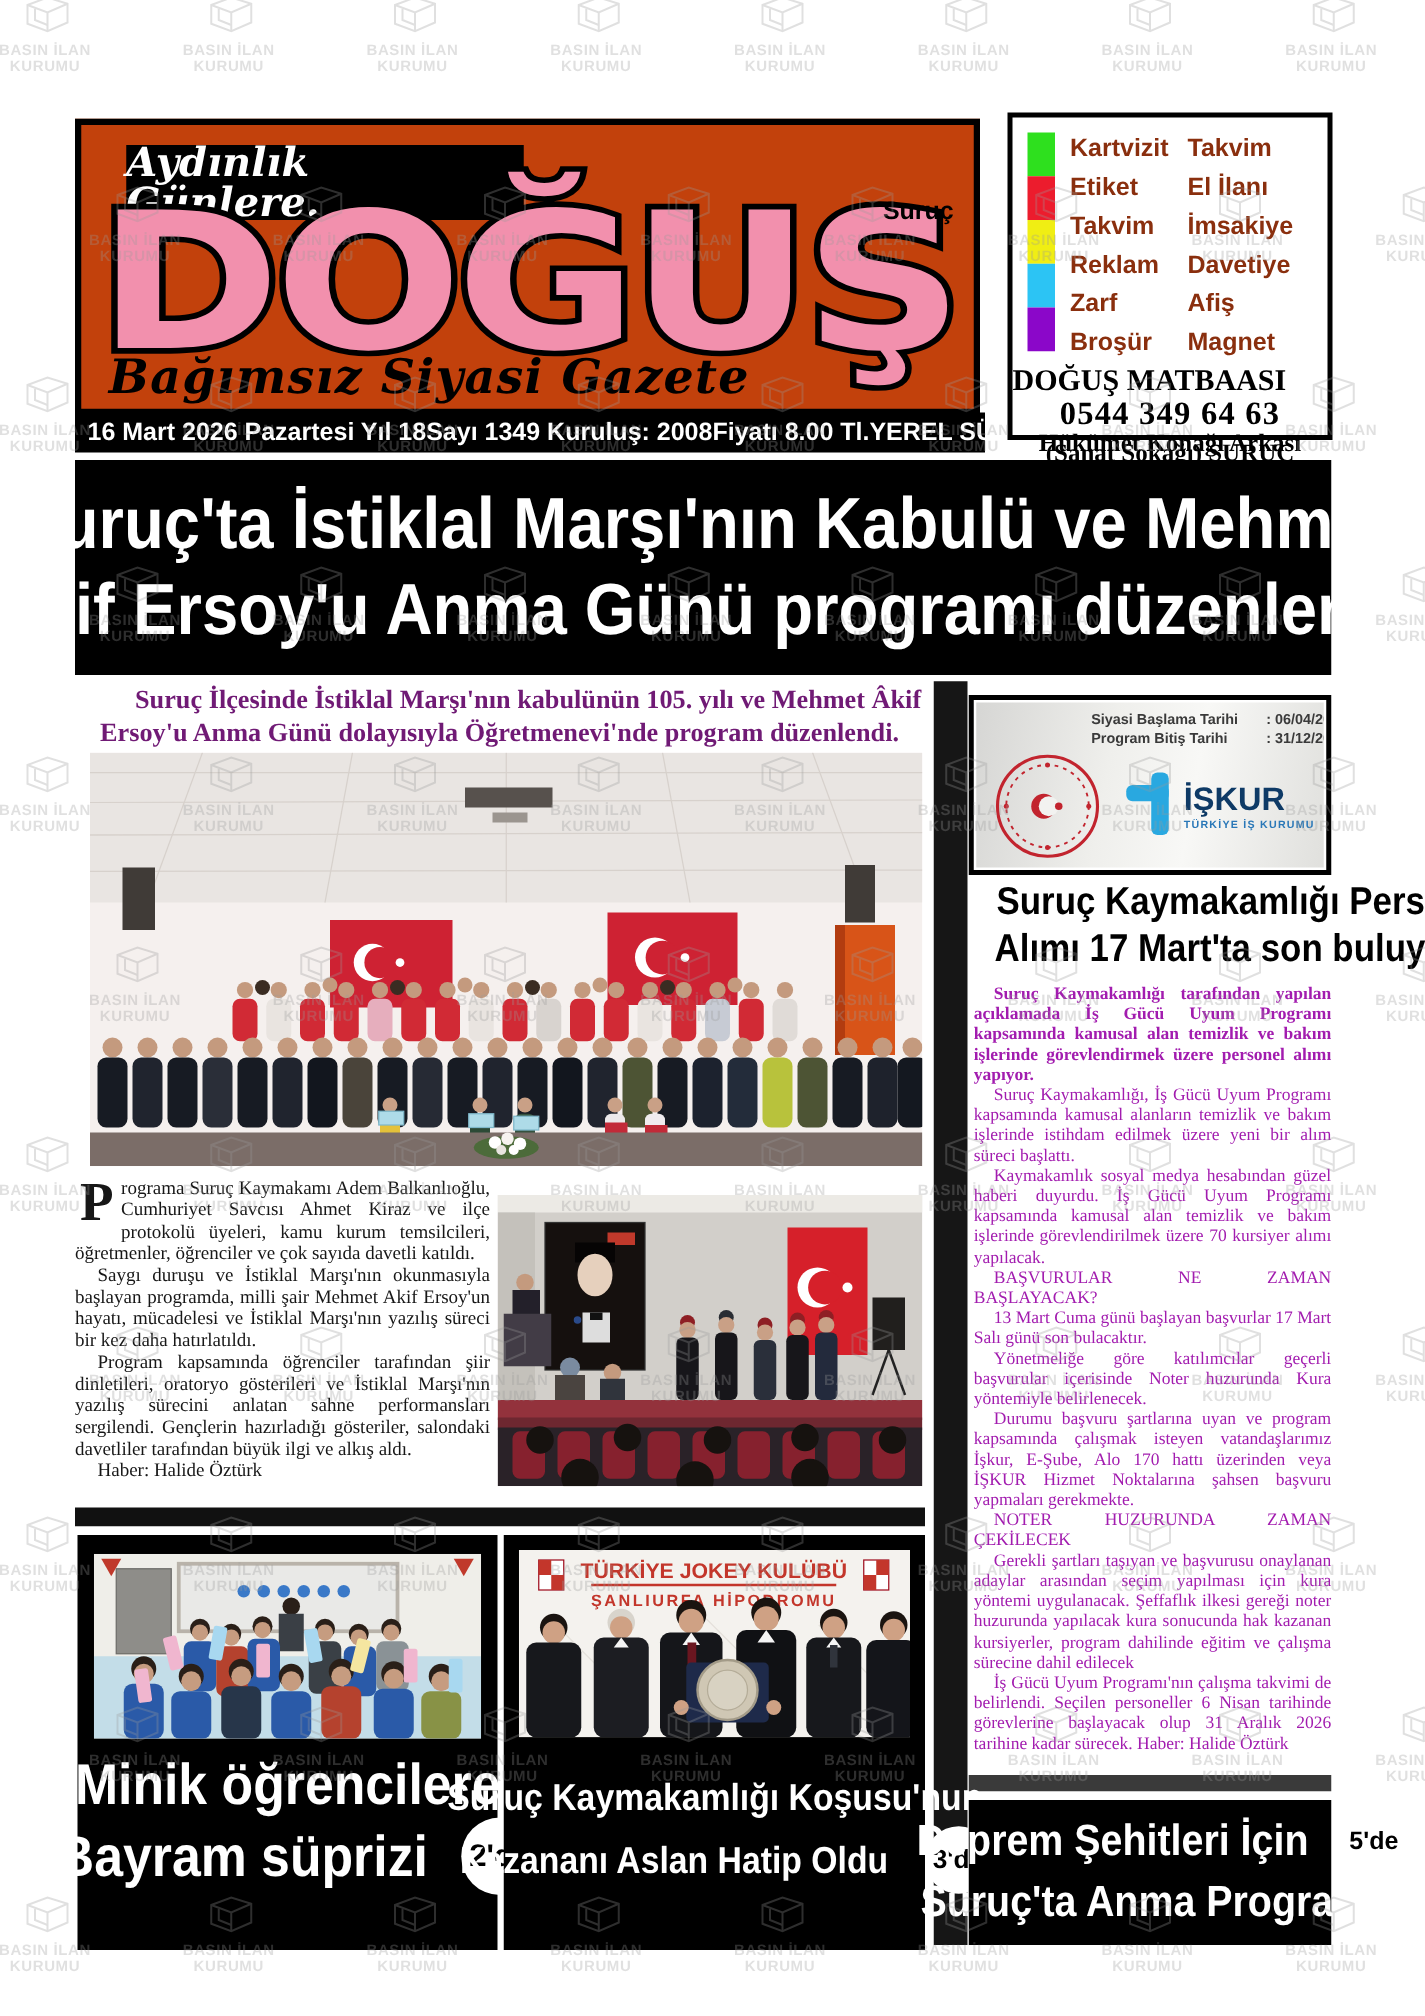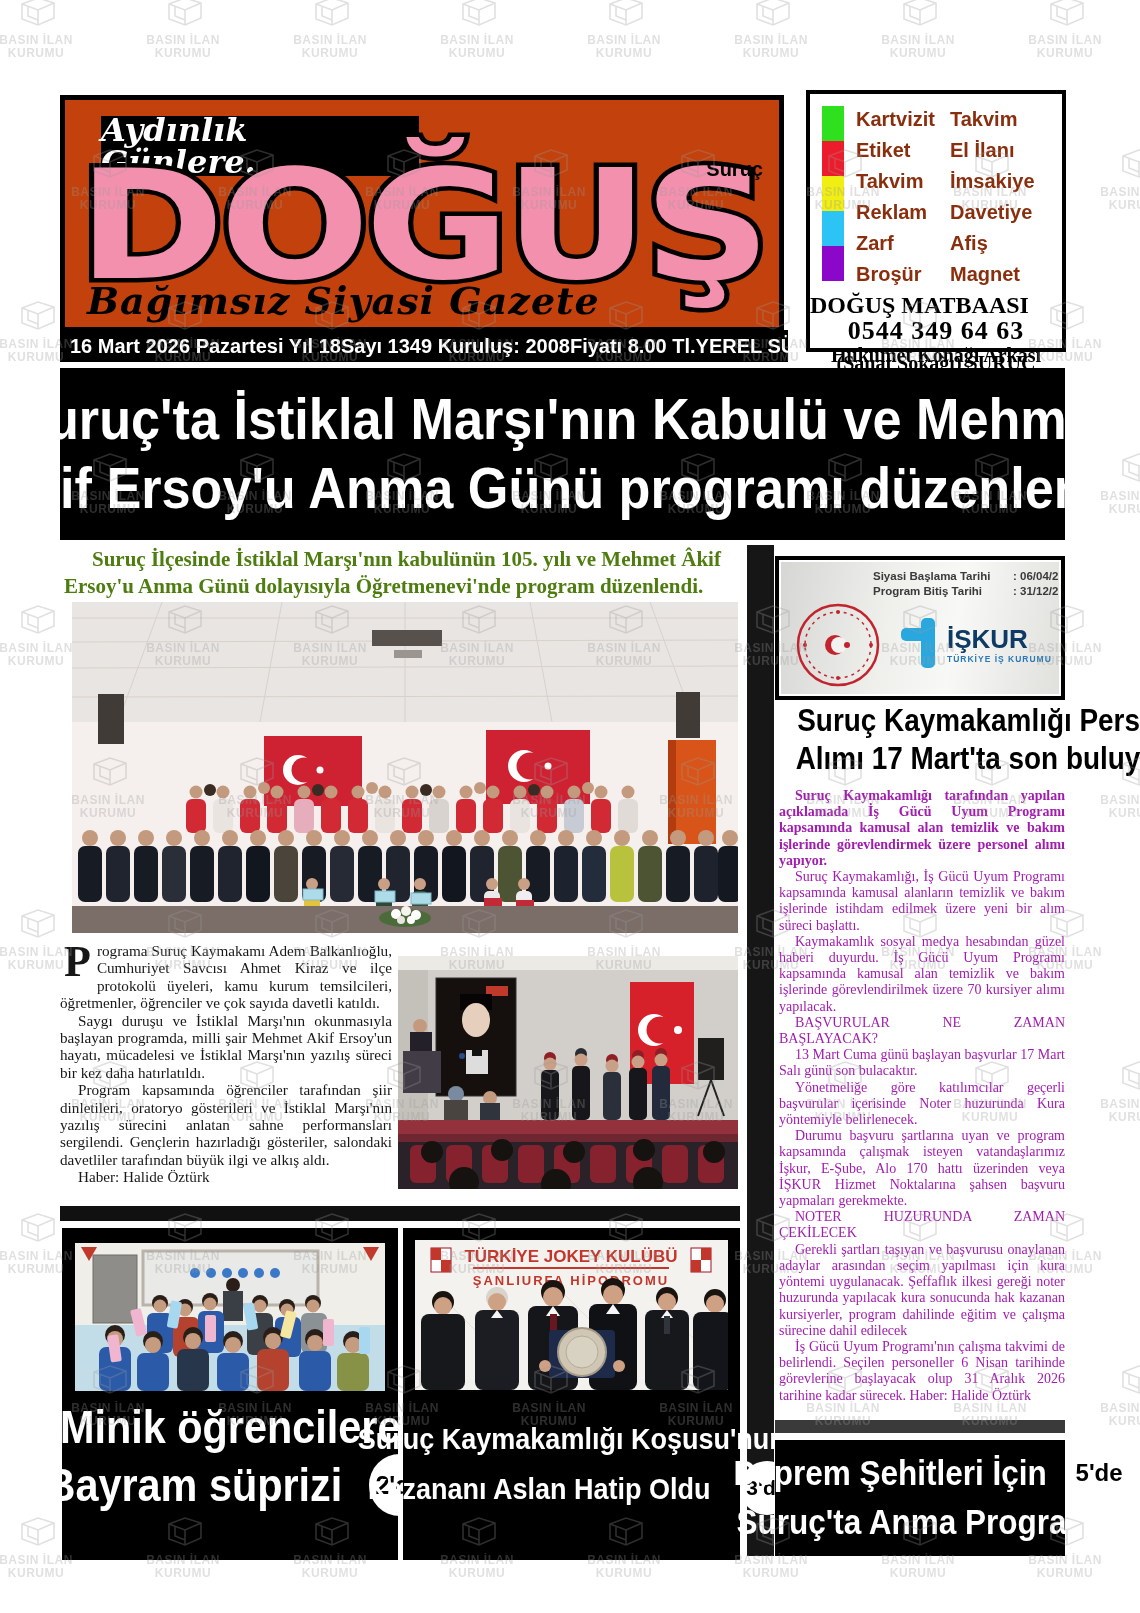--- a/index.html
+++ b/index.html
@@ -33,21 +33,21 @@
   #shop-addr2{left:0;top:258px;width:100%;text-align:center;font:bold 20px "Liberation Serif",serif}
   
   #dateline{left:60px;top:330px;width:728px;height:32px;background:#000;color:#fff;
             display:flex;align-items:center;justify-content:space-between;padding:0 10px;box-sizing:border-box;
             font:bold 20px "Liberation Sans",sans-serif;white-space:nowrap}
   
   #lead-headline{left:60px;top:368px;width:1005px;height:172px;background:#000;color:#fff;
                  display:flex;flex-direction:column;align-items:center;justify-content:center;gap:6px}
   #lead-headline .hl{font:bold 58px/1.08 "Liberation Sans",sans-serif;white-space:nowrap}
   
-  #lead-intro{left:64px;top:546px;width:676px;font:bold 21px/1.3 "Liberation Serif",serif;color:#4d7c0f}
+  #lead-intro{left:80px;top:546px;width:676px;font:bold 21px/1.3 "Liberation Serif",serif;color:#701a75}
   #lead-intro p{margin:0;text-indent:28px}
   
   .photo{overflow:hidden}
   #main-photo{left:72px;top:602px;width:666px;height:331px}
   #stage-photo{left:398px;top:956px;width:340px;height:233px}
   
   #lead-body{left:60px;top:942px;width:332px;height:252px;overflow:hidden;
              font:15.2px/17.4px "Liberation Serif",serif;color:#171717;text-align:justify}
   #lead-body p{margin:0;text-indent:18px}
   #lead-body p.np{text-indent:0}
@@ -77,21 +77,21 @@
   #teaser-right{left:775px;top:1440px;width:290px;height:116px}
   .t-lines{position:absolute;left:0;right:0;display:flex;flex-direction:column;align-items:center}
   .t-row{display:flex;align-items:center;justify-content:center;gap:10px}
   .page-circle{background:#fff;color:#000;border-radius:50%;display:flex;align-items:center;justify-content:center;
                font-weight:bold;flex:0 0 auto}
   #teaser-left .hl{font:bold 46px/1.18 "Liberation Sans",sans-serif;white-space:nowrap}
   #teaser-left .page-circle{width:62px;height:62px;font-size:25px}
   #teaser-mid .hl{font:bold 30px/1.5 "Liberation Sans",sans-serif;white-space:nowrap}
   #teaser-mid .page-circle{width:54px;height:54px;font-size:21px}
   #teaser-right .hl{font:bold 35px/1.35 "Liberation Sans",sans-serif;white-space:nowrap}
-  #teaser-right .page-circle{width:50px;height:50px;font-size:24px}
+  #teaser-right .page-circle{width:50px;height:50px;font-size:20px}
 </style>
 </head>
 <body>
 
 <div class="abs" id="logo-box">
   <div class="abs" id="tagline-box">
     <span>Aydınlık Günlere...</span>
   </div>
   <svg class="abs" id="masthead-svg" width="706" height="186" viewBox="0 0 706 186">
     <text x="353" y="150" text-anchor="middle" font-family="DejaVu Sans" font-weight="bold" font-size="152" fill="#f290ad" stroke="#000" stroke-width="9" paint-order="stroke" letter-spacing="-4" textLength="688" lengthAdjust="spacingAndGlyphs">DOĞUŞ</text>

